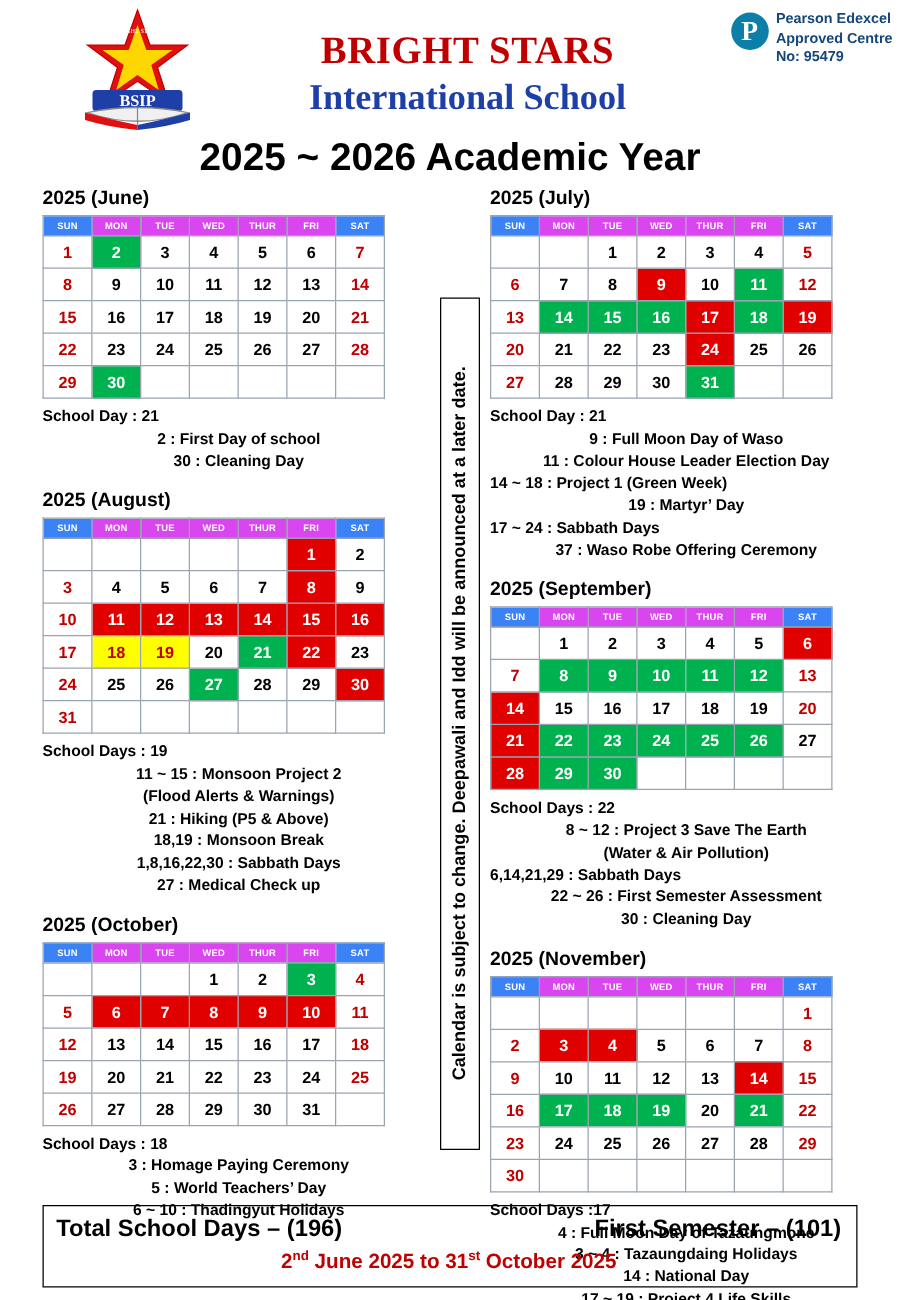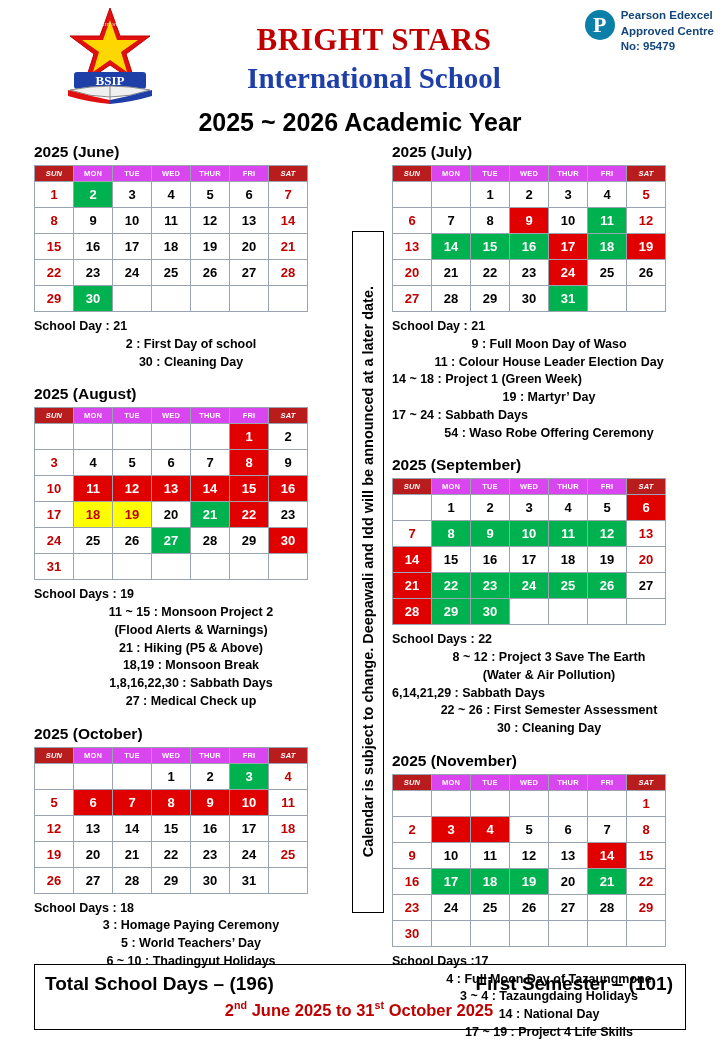--- a/index.html
+++ b/index.html
@@ -21,21 +21,21 @@
     font-weight:bold;font-size:29px;color:#1f3fa8;margin-top:4px;
   }
   .pearson{position:absolute;right:6px;top:8px;display:flex;align-items:flex-start;gap:6px;}
   .pearson-logo{
     width:30px;height:30px;border-radius:50%;
     background:#0b7fa8;color:#fff;display:flex;align-items:center;justify-content:center;
     font-family:"Liberation Serif", serif;font-weight:bold;font-size:22px;margin-top:2px;
   }
   .pearson-text{font-size:11.5px;font-weight:bold;color:#14467a;line-height:1.35;}
   .academic-year{
-    text-align:center;font-size:25px;font-weight:bold;margin-top:-4px;margin-bottom:6px;
+    text-align:center;font-size:31px;font-weight:bold;margin-top:-4px;margin-bottom:6px;
   }
   
   .cols{display:flex;padding:0 8px;gap:0;}
   .col{width:318px;}
   .col-left{margin-left:22px;}
   .mid{width:40px;position:relative;}
   .vertical-note{
     position:absolute;left:4px;top:88px;width:30px;height:680px;
     border:1.5px solid #000;display:flex;align-items:center;justify-content:center;
   }
@@ -45,21 +45,21 @@
   }
   .month-title{font-size:15.5px;font-weight:bold;margin:0 0 4px 4px;}
   table.cal{border-collapse:collapse;table-layout:fixed;width:252px;margin-left:4px;}
   table.cal td,table.cal th{
     width:36px;height:23px;border:1px solid #9aa4b0;
     text-align:center;vertical-align:middle;font-size:13px;font-weight:bold;
   }
   table.cal th{
     height:13px;font-size:7.5px;color:#ffffff;background:#d946ef;letter-spacing:.2px;
   }
-  table.cal th.sun,table.cal th.sat{background:#b91c1c;font-style:italic;}
+  table.cal th.sun,table.cal th.sat{background:#3b82f6;}
   td.sun-col{color:#c00000;}
   td.sat-col{color:#c00000;}
   td.red{background:#e00000;color:#ffffff;}
   td.green{background:#00b14f;color:#ffffff;}
   td.yellow{background:#ffff00;color:#c00000;}
   td.empty{background:#ffffff;border:1px solid #9aa4b0;}
   td.blank{border:none;background:transparent;}
   .notes{margin:6px 0 0 4px;font-size:12.5px;font-weight:bold;line-height:1.42;}
   .notes .lead{margin-left:0px;}
   .notes .ind{display:block;text-align:center;}
@@ -404,21 +404,21 @@
             </tr>
           </tbody>
         </table>
         <div class="notes">
           <div class="lead">School Day : 21</div>
           <div class="ind">9 : Full  Moon Day of Waso</div>
           <div class="ind">11 : Colour House Leader Election Day</div>
           <div class="lead">14 ~ 18 : Project 1 (Green Week)</div>
           <div class="ind">19 : Martyr’ Day</div>
           <div class="lead">17 ~ 24 : Sabbath Days</div>
-          <div class="ind">54 : Waso Robe Offering Ceremony</div>
+          <div class="ind">37 : Waso Robe Offering Ceremony</div>
         </div>
       </div>
       <div class="block">
         <div class="month-title">2025 (September)</div>
         <table class="cal">
           <thead>
             <tr>
               <th class="sun">SUN</th>
               <th>MON</th>
               <th>TUE</th>

